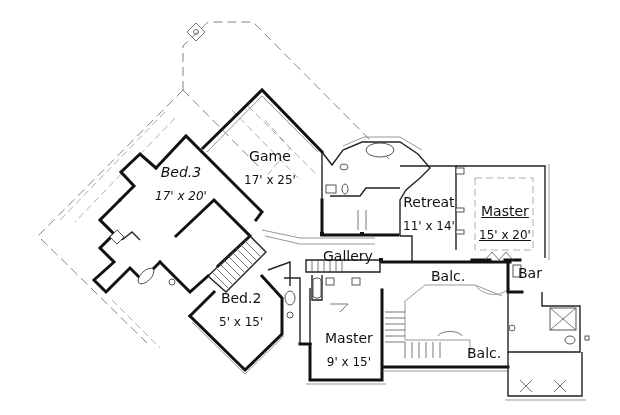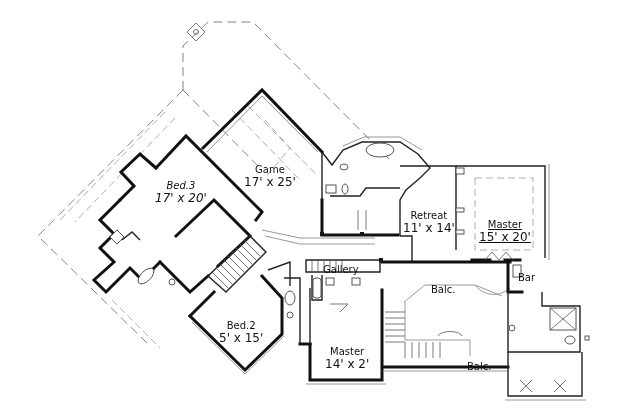--- a/index.html
+++ b/index.html
@@ -7,22 +7,22 @@
   #plan { position: absolute; left: 0; top: 0; width: 620px; height: 415px; }
   .wall { stroke: #111; stroke-width: 3; fill: none; stroke-linejoin: miter; stroke-linecap: square; }
   .wall-thin { stroke: #222; stroke-width: 1.4; fill: none; }
   .fine { stroke: #555; stroke-width: 0.8; fill: none; }
   .grey { stroke: #999; stroke-width: 1; fill: none; }
   .dash { stroke: #777; stroke-width: 0.9; fill: none; stroke-dasharray: 9 5; }
   .dash-fine { stroke: #999; stroke-width: 0.8; fill: none; stroke-dasharray: 7 4; }
   .fixture { stroke: #444; stroke-width: 0.9; fill: #fff; }
   .post { fill: #111; }
   .lbl { position: absolute; font-family: "DejaVu Sans", sans-serif; color: #111; text-align: center; white-space: nowrap; line-height: 1; }
-  .lbl .nm { display: block; font-size: 10px; margin-top: 16px; }
-  .lbl .dim { display: block; font-size: 12px; margin-top: 1px; }
+  .lbl .nm { display: block; font-size: 14px; }
+  .lbl .dim { display: block; font-size: 12px; margin-top: 11px; }
 </style>
 </head>
 <body>
 
 <svg id="plan" viewBox="0 0 620 415" xmlns="http://www.w3.org/2000/svg">
 
   <g>
     <path class="dash" d="M183 90 L183 46 L208 22 L253 22 L390 160"></path>
     <path class="dash" d="M183 90 L38 236 L147 343"></path>
     <path class="dash" d="M183 90 L262 170"></path>
@@ -165,26 +165,26 @@
 <div class="lbl" style="left:479px;top:204px;text-decoration:underline;">
   <span class="nm">Master</span>
   <span class="dim">15' x 20'</span>
 </div>
 <div class="lbl" style="left:323px;top:249px;">
   <span class="nm">Gallery</span>
 </div>
 <div class="lbl" style="left:431px;top:269px;">
   <span class="nm">Balc.</span>
 </div>
-<div class="lbl" style="left:518px;top:257px;">
+<div class="lbl" style="left:518px;top:266px;">
   <span class="nm">Bar</span>
 </div>
-<div class="lbl" style="left:219px;top:305px;">
+<div class="lbl" style="left:219px;top:291px;">
   <span class="nm">Bed.2</span>
   <span class="dim">5' x 15'</span>
 </div>
 <div class="lbl" style="left:325px;top:331px;">
   <span class="nm">Master</span>
-  <span class="dim">14' x 2'</span>
+  <span class="dim">9' x 15'</span>
 </div>
 <div class="lbl" style="left:467px;top:346px;">
   <span class="nm">Balc.</span>
 </div>
 
 </body></html>

